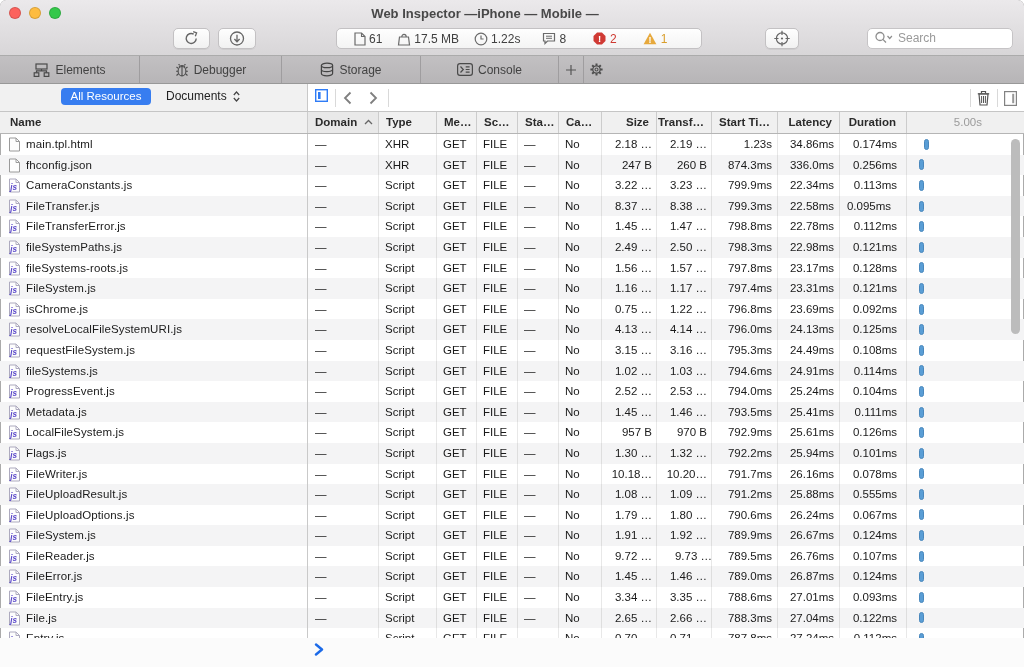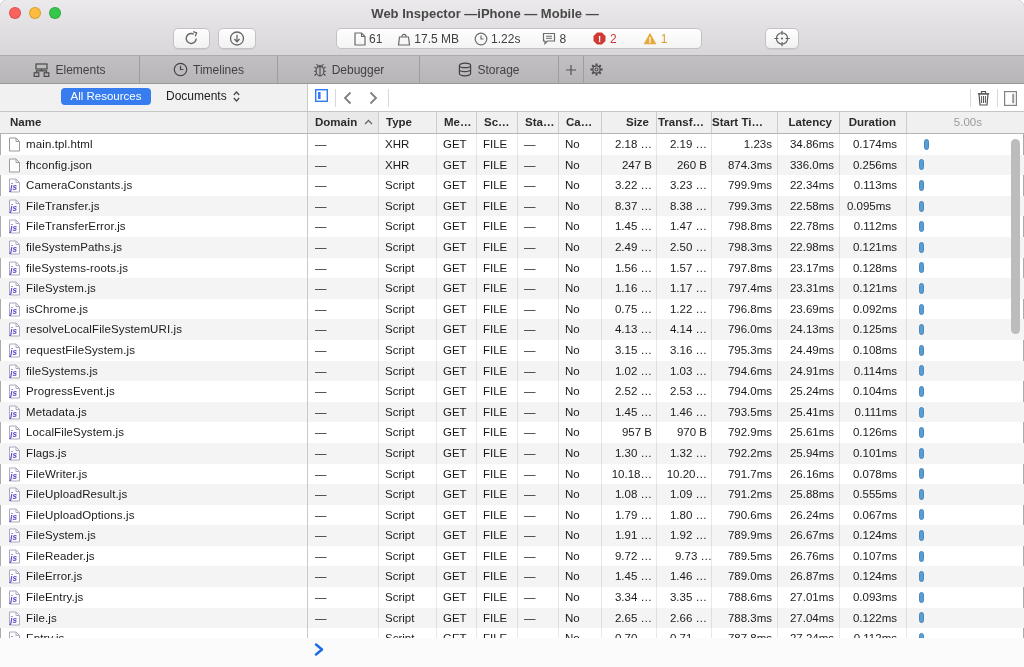--- a/index.html
+++ b/index.html
@@ -110,50 +110,56 @@
             <text x="7" y="10.6" font-size="9" font-weight="bold" fill="#fff" text-anchor="middle" font-family="Liberation Sans,sans-serif">!</text>
           </svg>
           <span style="color:#d99e2b;margin-left:1px">1</span>
         </div>
     </div>
     <div class="tbtn" id="btn-target"><svg width="32" height="19" viewBox="0 0 32 19">
           <circle cx="16" cy="9.5" r="5.6" fill="none" stroke="#666" stroke-width="1.2"></circle>
           <path d="M16 1.8 V6 M16 13 V17.2 M8.3 9.5 H12.5 M19.5 9.5 H23.7" stroke="#666" stroke-width="1.2"></path>
           <circle cx="16" cy="9.5" r="1.1" fill="#666"></circle>
         </svg></div>
+    <div id="search"><svg width="20" height="13" viewBox="0 0 20 13" style="vertical-align:-2px;margin-left:6px">
+          <circle cx="6" cy="5.5" r="4" fill="none" stroke="#8e8e8e" stroke-width="1.3"></circle>
+          <path d="M8.9 8.4 L12 11.5" stroke="#8e8e8e" stroke-width="1.3"></path>
+          <path d="M13.5 5 l2.2 2.5 2.2 -2.5" fill="none" stroke="#8e8e8e" stroke-width="1.2"></path>
+        </svg><span style="margin-left:4px">Search</span></div>
   </div>
   <div id="tabbar">
     <div class="tab" style="width:140px"><svg width="17" height="14" viewBox="0 0 17 14">
           <g fill="none" stroke="#4a4a4a" stroke-width="1.2">
             <rect x="3" y="1" width="11" height="5"></rect>
             <rect x="1.2" y="9.8" width="4.6" height="3.6"></rect>
             <rect x="11.2" y="9.8" width="4.6" height="3.6"></rect>
             <path d="M8.5 6 V7.9 M3.5 9.8 V7.9 H13.5 V9.8"></path>
           </g>
         </svg>Elements</div>
-    <div class="tab" style="width:138px"><svg width="15" height="15" viewBox="0 0 15 15">
-          <circle cx="7.5" cy="7.5" r="6.2" fill="none" stroke="#444" stroke-width="1.2"></circle>
-          <path d="M7.5 3.8 V7.5 H10.3" fill="none" stroke="#444" stroke-width="1.2"></path>
-        </svg>Timelines</div>
     <div class="tab" style="width:142px"><svg width="14" height="15" viewBox="0 0 14 15">
           <g fill="none" stroke="#4a4a4a" stroke-width="1.1">
             <path d="M4.1 5.2 a3.2 3 0 0 1 5.8 0"></path>
             <ellipse cx="7" cy="9.2" rx="3.9" ry="4.7"></ellipse>
             <path d="M7 4.6 V13.9"></path>
             <path d="M3.3 6.4 L1.5 5 M3.1 9.2 H1.1 M3.3 12 L1.5 13.5 M10.7 6.4 L12.5 5 M10.9 9.2 H12.9 M10.7 12 L12.5 13.5"></path>
             <path d="M4.6 3.4 L3.6 2.2 M9.4 3.4 L10.4 2.2"></path>
           </g>
         </svg>Debugger</div>
     <div class="tab" style="width:139px"><svg width="14" height="15" viewBox="0 0 14 15">
           <g fill="none" stroke="#444" stroke-width="1.2">
             <ellipse cx="7" cy="3.4" rx="5.6" ry="2.2"></ellipse>
             <path d="M1.4 3.4 V7.5 a5.6 2.2 0 0 0 11.2 0 V3.4"></path>
             <path d="M1.4 7.5 V11.6 a5.6 2.2 0 0 0 11.2 0 V7.5"></path>
           </g>
         </svg>Storage</div>
+    <div class="tab" style="width:138px; border-right:1px solid #9f9d9f"><svg width="16" height="13" viewBox="0 0 16 13">
+          <rect x="0.6" y="0.6" width="14.8" height="11.8" rx="2.4" fill="none" stroke="#4a4a4a" stroke-width="1.2"></rect>
+          <path d="M3.5 3.5 L6.3 6.5 L3.5 9.5" fill="none" stroke="#4a4a4a" stroke-width="1.2"></path>
+          <path d="M8.7 3.9 H12.6 M8.7 6.5 H12.6 M8.7 9.1 H12.6" stroke="#4a4a4a" stroke-width="1.1"></path>
+        </svg>Console</div>
     <div class="tabsm" style="width:25px">
         <svg width="12" height="12" viewBox="0 0 12 12">
           <path d="M6 1 V11 M1 6 H11" stroke="#555" stroke-width="1.2"></path>
         </svg>
       </div>
     <div class="tabsm" style="width:24px; border-right:none">
         <svg width="15" height="15" viewBox="0 0 15 15">
           <g fill="none" stroke="#4e4e4e">
             <circle cx="7.5" cy="7.5" r="3.7" stroke-width="1.3"></circle>
             <circle cx="7.5" cy="7.5" r="1.5" stroke-width="1.1"></circle>
@@ -201,21 +207,21 @@
     <div class="hc" style="left:308px;width:71px;padding-left:7px;background:#e9e9e9">Domain&nbsp;&nbsp;<svg width="9" height="6" viewBox="0 0 9 6" style="vertical-align:1px">
           <path d="M1 5 L4.5 1.5 L8 5" fill="none" stroke="#666" stroke-width="1.3"></path>
         </svg></div>
     <div class="hc" style="left:379px;width:58px;padding-left:7px">Type</div>
     <div class="hc" style="left:437px;width:40px;padding-left:7px">Me…</div>
     <div class="hc" style="left:477px;width:41px;padding-left:7px">Sc…</div>
     <div class="hc" style="left:518px;width:41px;padding-left:7px">Sta…</div>
     <div class="hc" style="left:559px;width:43px;padding-left:7px">Ca…</div>
     <div class="hc" style="left:602px;width:55px;padding-right:7px;text-align:right">Size</div>
     <div class="hc" style="left:657px;width:55px;padding-right:7px;text-align:right">Transf…</div>
-    <div class="hc" style="left:712px;width:66px;text-align:left">Start Ti…</div>
+    <div class="hc" style="left:712px;width:66px;text-align:center">Start Ti…</div>
     <div class="hc" style="left:778px;width:62px;padding-right:7px;text-align:right">Latency</div>
     <div class="hc" style="left:840px;width:67px;padding-right:10px;text-align:right">Duration</div>
     <div class="hc" style="left:907px;width:117px;padding-right:42px;text-align:right;border-right:none;color:#9b9b9b;font-weight:normal">5.00s</div>
   </div>
   <div id="tbody">
 <div class="row odd">
         <svg class="fic" width="13" height="15" viewBox="0 0 13 15">
           <path d="M1.5 1 H8 L11.5 4.5 V14 H1.5 Z" fill="#fdfdfd" stroke="#9a9a9a" stroke-width="1"></path>
           <path d="M8 1 V4.5 H11.5" fill="none" stroke="#9a9a9a" stroke-width="1"></path>
         </svg>

